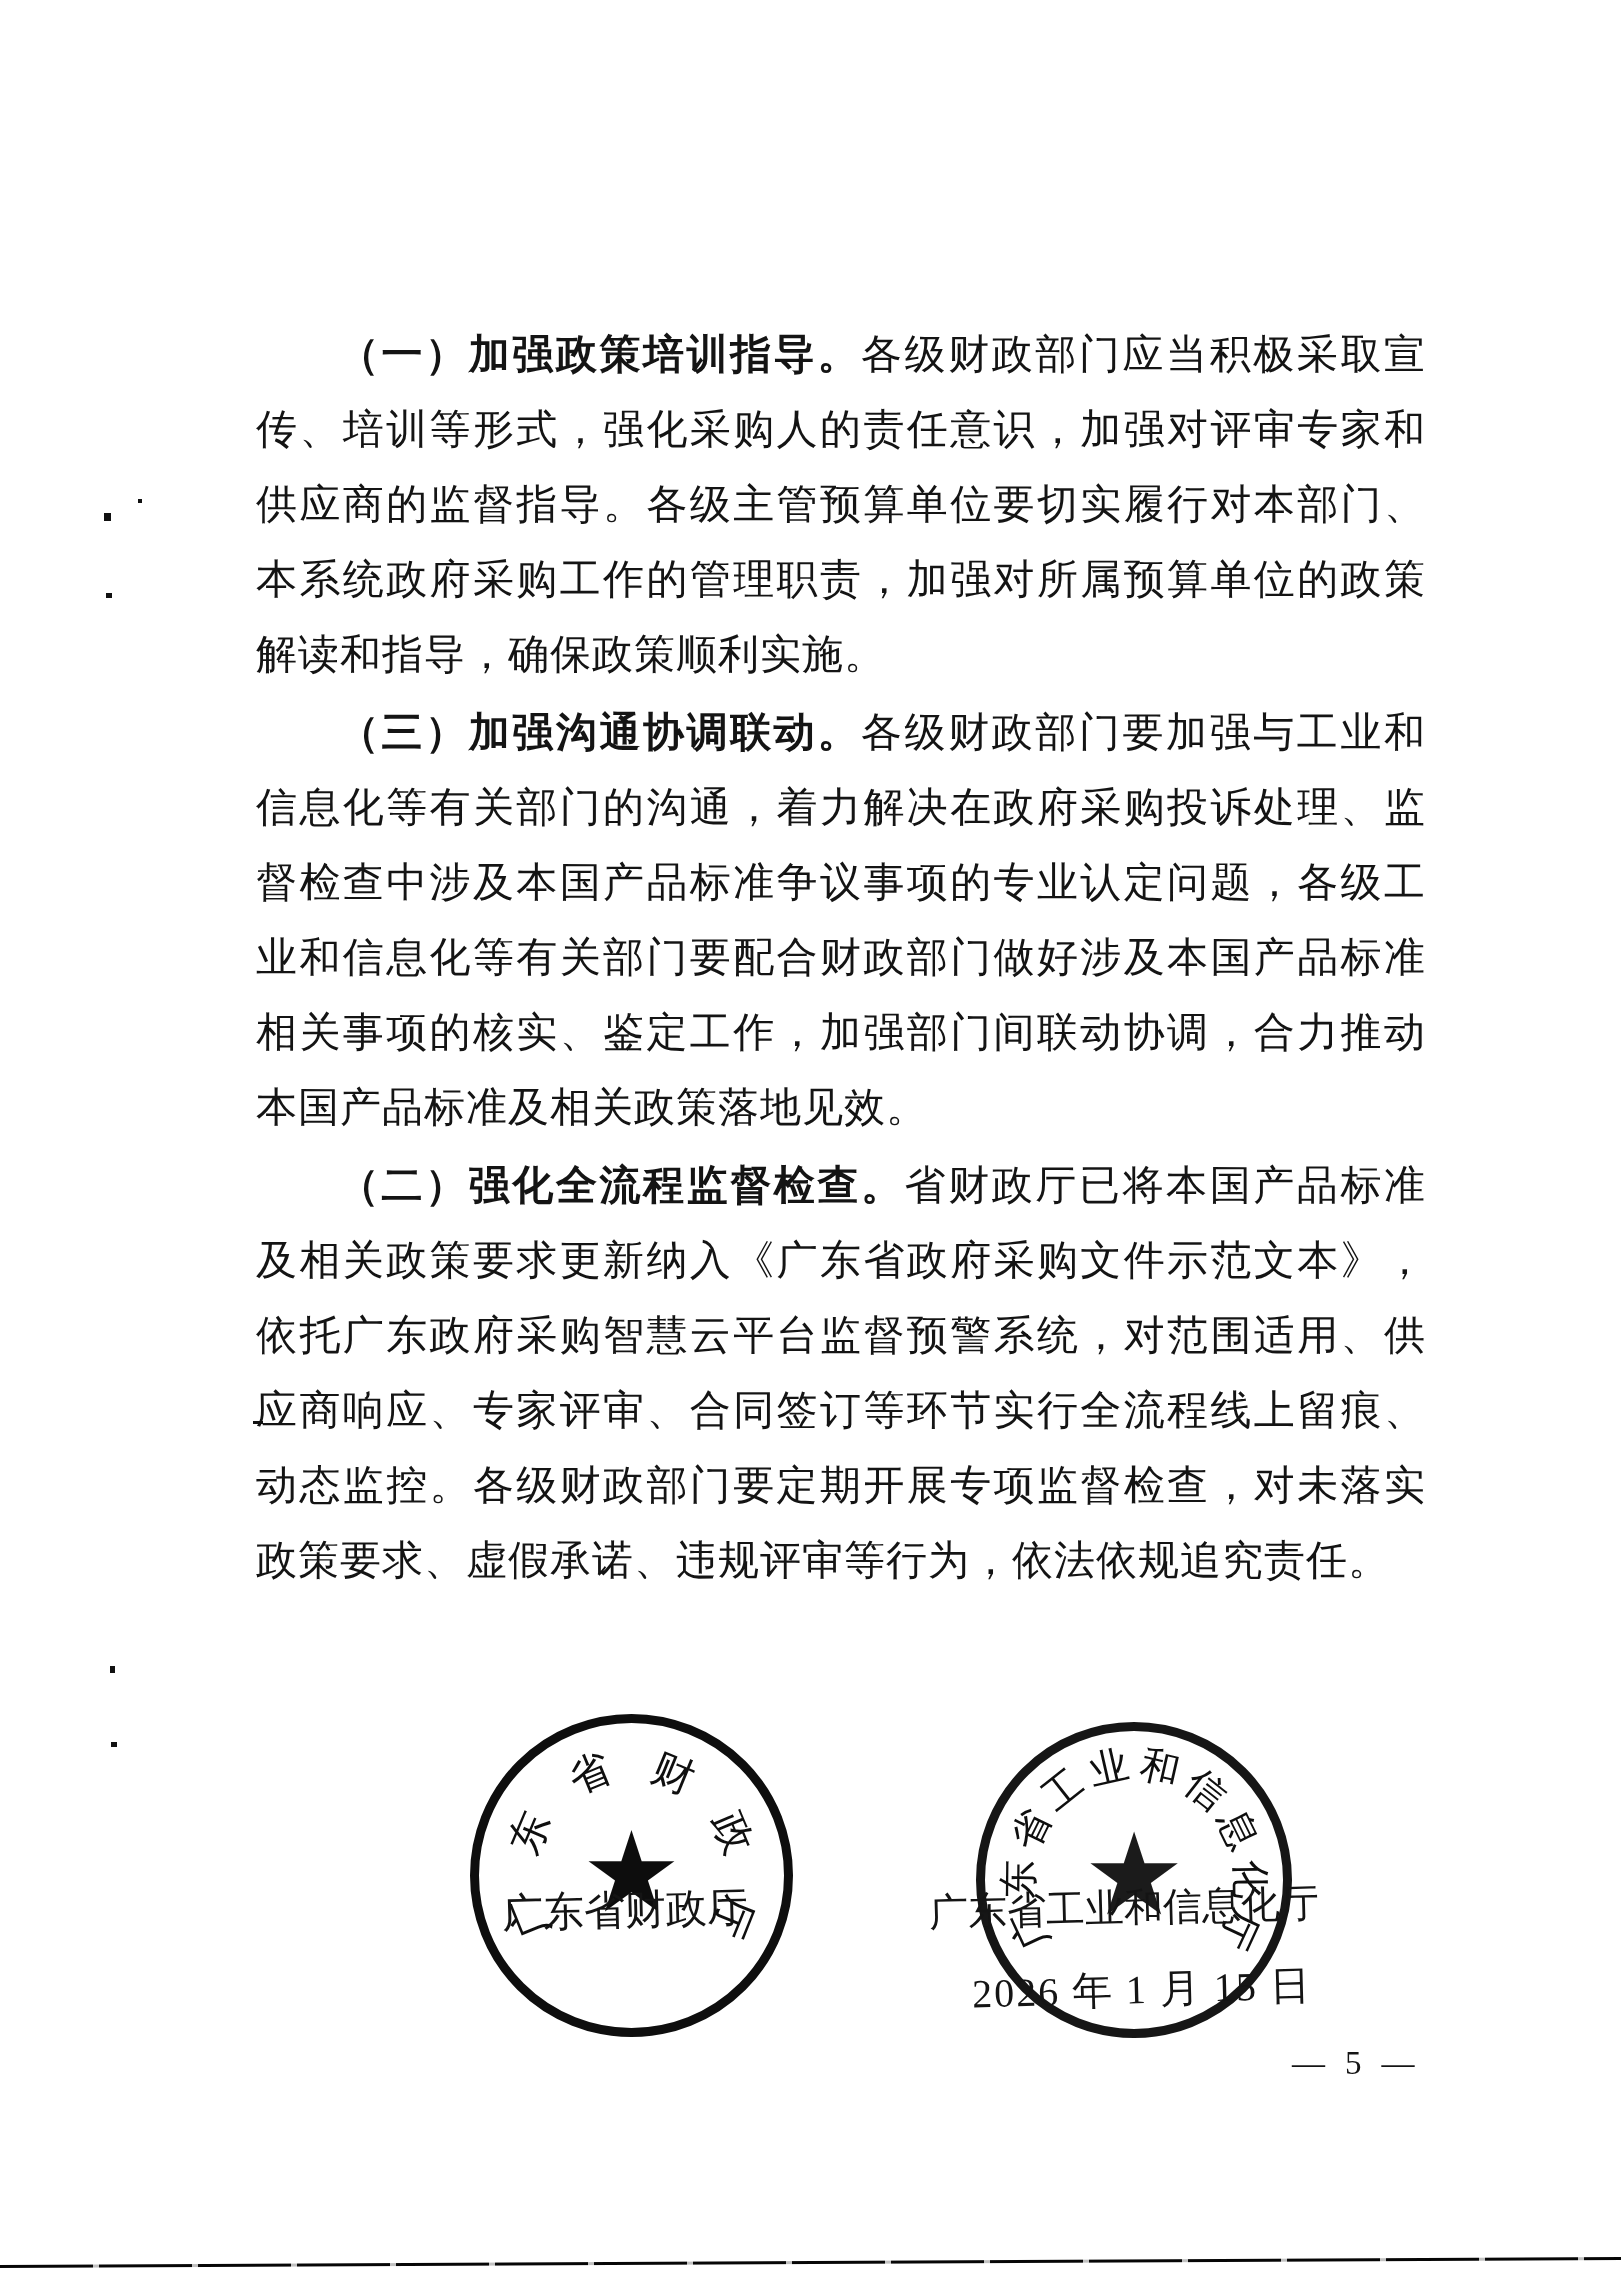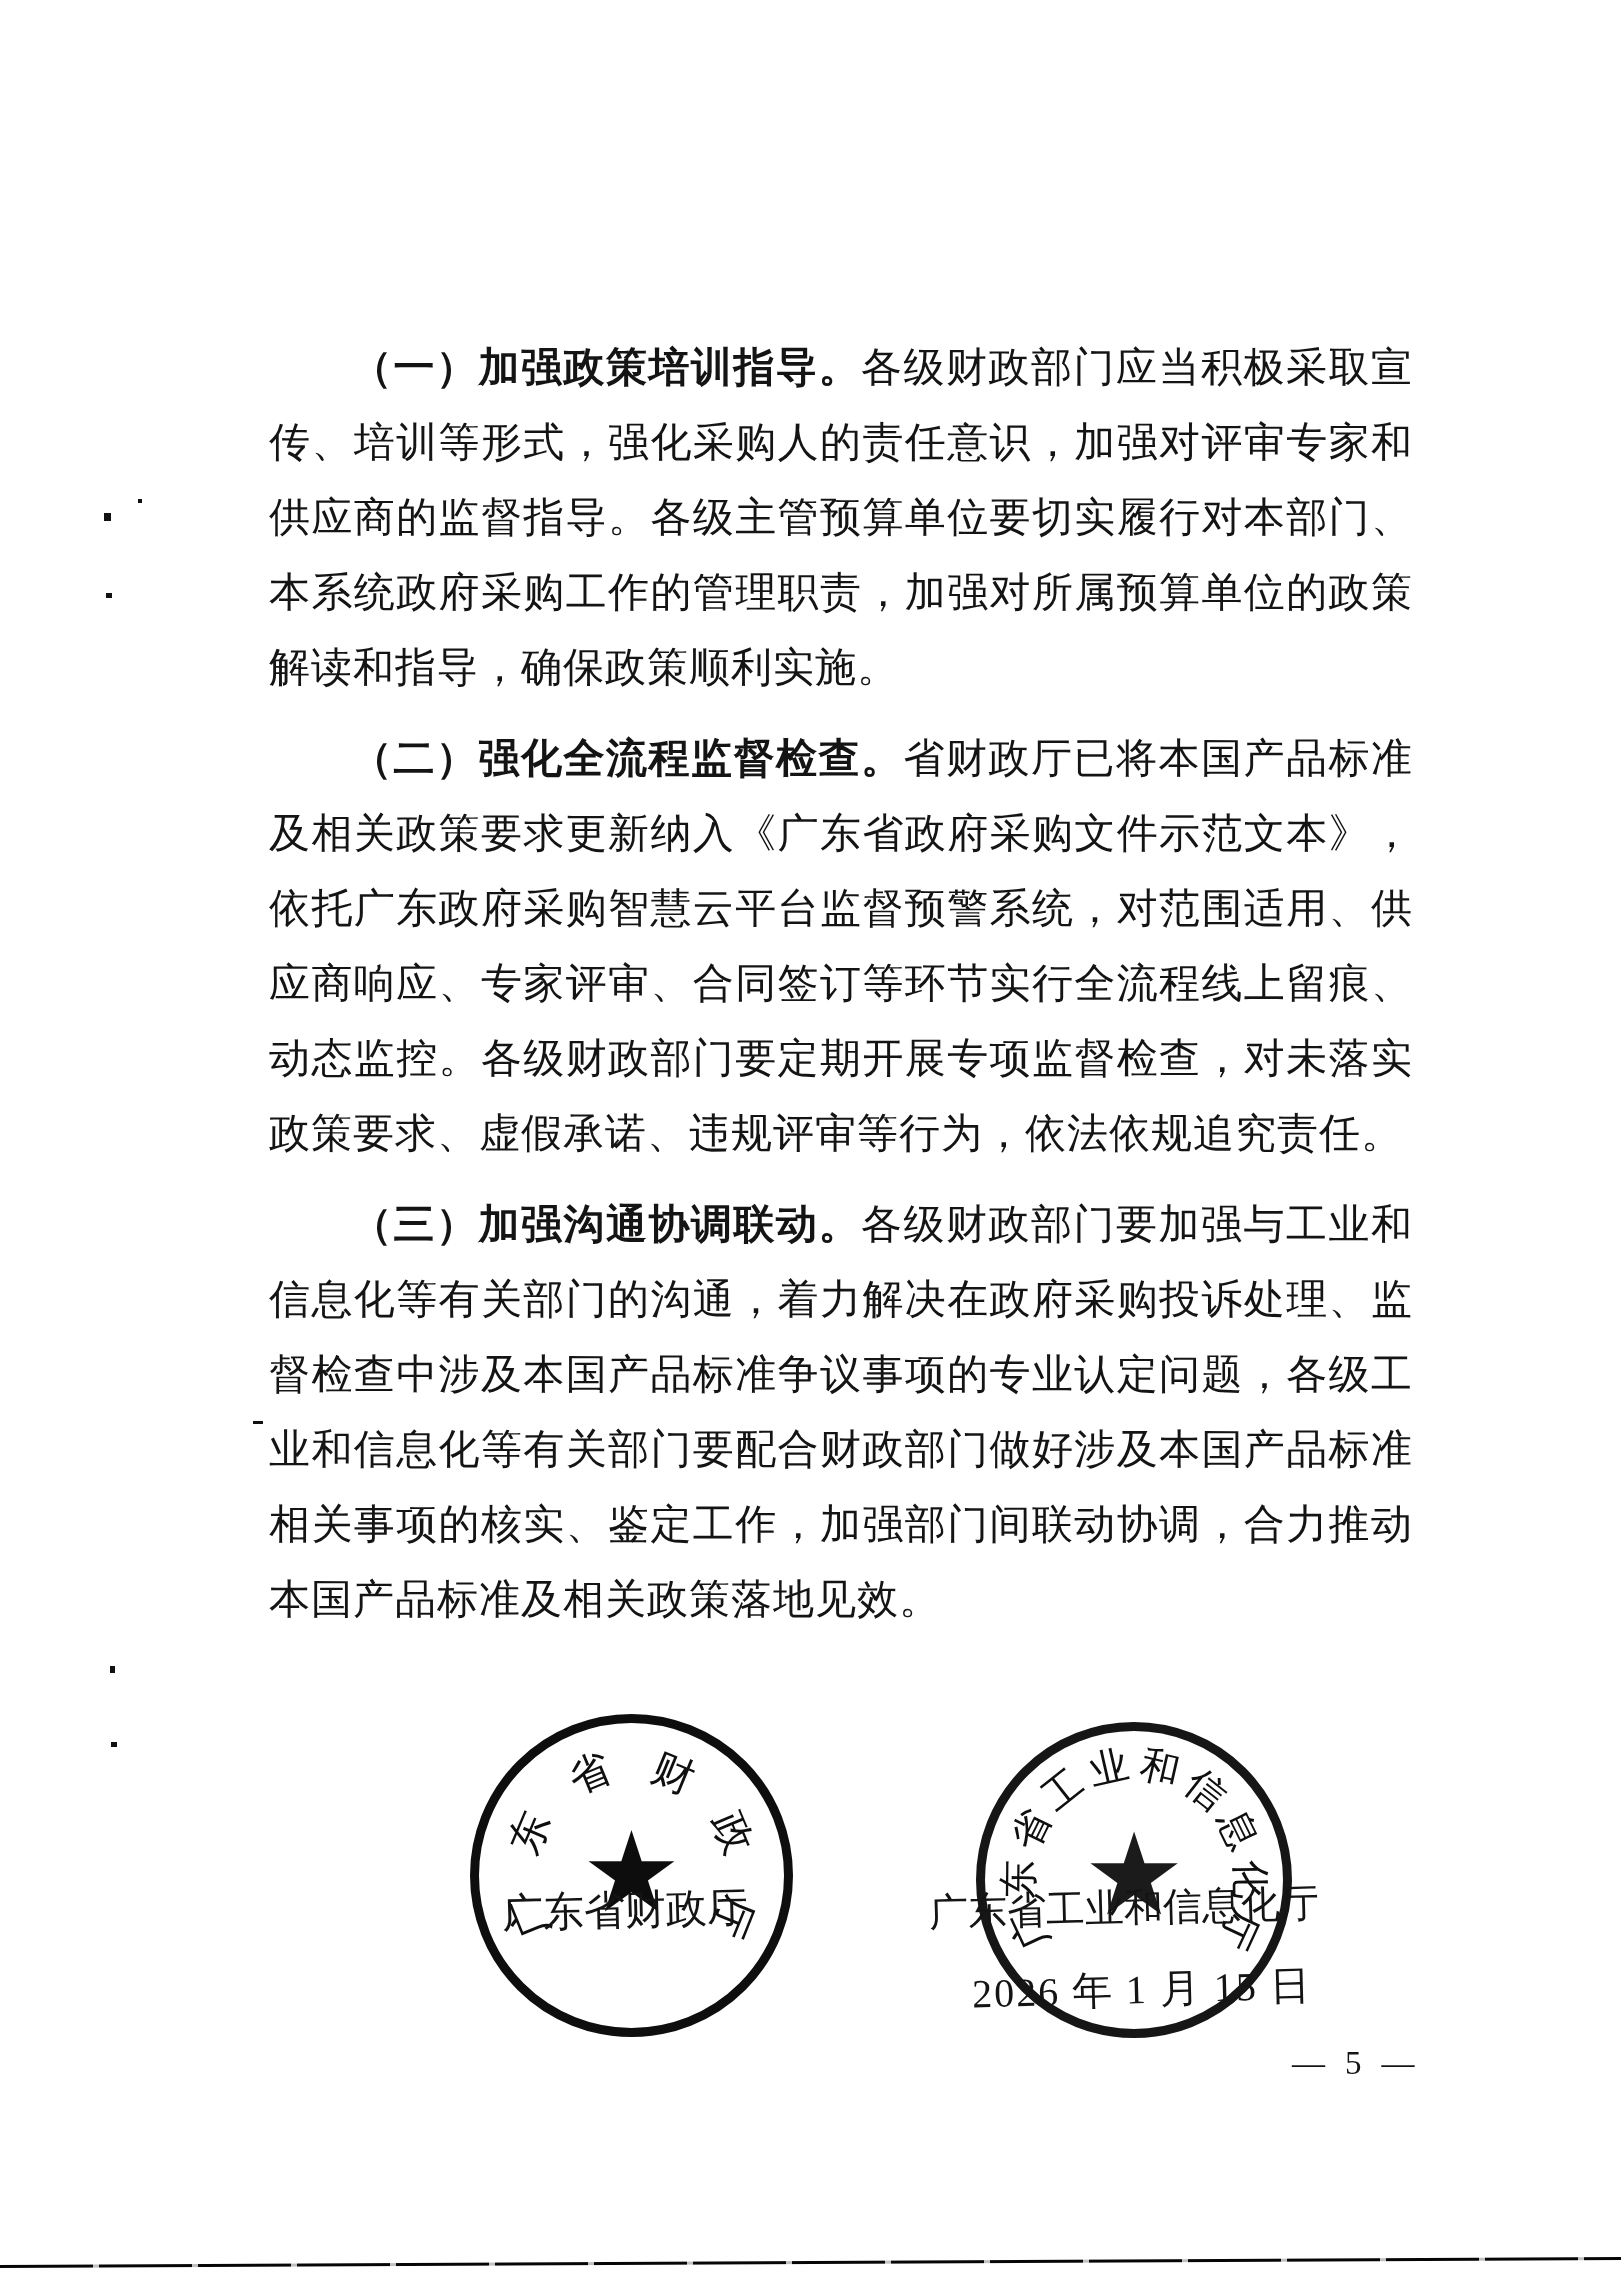--- a/index.html
+++ b/index.html
@@ -18,21 +18,21 @@
     position: absolute;
     left: 253px;
     top: 314px;
     width: 1176px;
     font-size: 41px;
     line-height: 75px;
     letter-spacing: 1px;
     text-align: justify;
     color: #141414;
   }
-  .doc-body p { margin: 16px; text-indent: 82px; }
+  .doc-body p { margin: 3px; text-indent: 82px; }
   .para-head { font-weight: 700; }
 
   
   .sig {
     position: absolute;
     white-space: nowrap;
     color: #141414;
     transform: rotate(-1.5deg);
   }
   .sig-left  { left: 502px; top: 1883px; font-size: 41px; letter-spacing: 0px; }
@@ -95,22 +95,22 @@
       rgba(6,6,6,0.25) 93px, rgba(6,6,6,0.25) 99px);
   }
 </style>
 </head>
 <body>
 
 <div class="page">
 
   <div class="doc-body">
     <p><span class="para-head">（一）加强政策培训指导。</span><span>各级财政部门应当积极采取宣传、培训等形式，强化采购人的责任意识，加强对评审专家和供应商的监督指导。各级主管预算单位要切实履行对本部门、本系统政府采购工作的管理职责，加强对所属预算单位的政策解读和指导，确保政策顺利实施。</span></p>
+    <p><span class="para-head">（三）加强沟通协调联动。</span><span>各级财政部门要加强与工业和信息化等有关部门的沟通，着力解决在政府采购投诉处理、监督检查中涉及本国产品标准争议事项的专业认定问题，各级工业和信息化等有关部门要配合财政部门做好涉及本国产品标准相关事项的核实、鉴定工作，加强部门间联动协调，合力推动本国产品标准及相关政策落地见效。</span></p>
     <p><span class="para-head">（二）强化全流程监督检查。</span><span>省财政厅已将本国产品标准及相关政策要求更新纳入《广东省政府采购文件示范文本》，依托广东政府采购智慧云平台监督预警系统，对范围适用、供应商响应、专家评审、合同签订等环节实行全流程线上留痕、动态监控。各级财政部门要定期开展专项监督检查，对未落实政策要求、虚假承诺、违规评审等行为，依法依规追究责任。</span></p>
-    <p><span class="para-head">（三）加强沟通协调联动。</span><span>各级财政部门要加强与工业和信息化等有关部门的沟通，着力解决在政府采购投诉处理、监督检查中涉及本国产品标准争议事项的专业认定问题，各级工业和信息化等有关部门要配合财政部门做好涉及本国产品标准相关事项的核实、鉴定工作，加强部门间联动协调，合力推动本国产品标准及相关政策落地见效。</span></p>
   </div>
 
   <div class="seal seal-left">
     <span class="seal-star">★</span>
     <div class="seal-arc">
         <span class="arc-char" style="transform: rotate(-112deg) translateY(-110px);">广</span>
         <span class="arc-char" style="transform: rotate(-67.2deg) translateY(-110px);">东</span>
         <span class="arc-char" style="transform: rotate(-22.4deg) translateY(-110px);">省</span>
         <span class="arc-char" style="transform: rotate(22.4deg) translateY(-110px);">财</span>
         <span class="arc-char" style="transform: rotate(67.2deg) translateY(-110px);">政</span>

